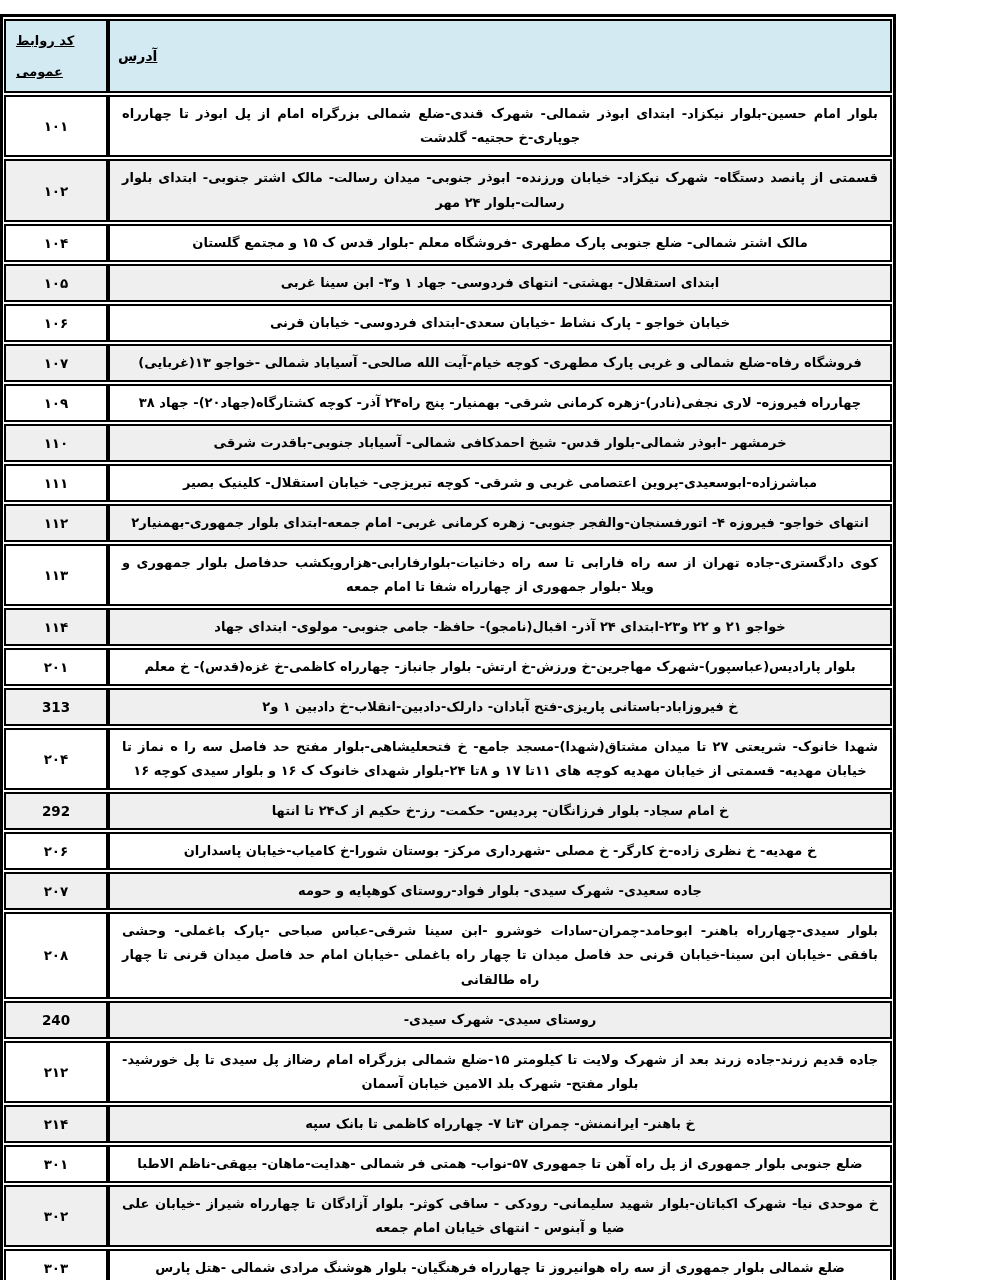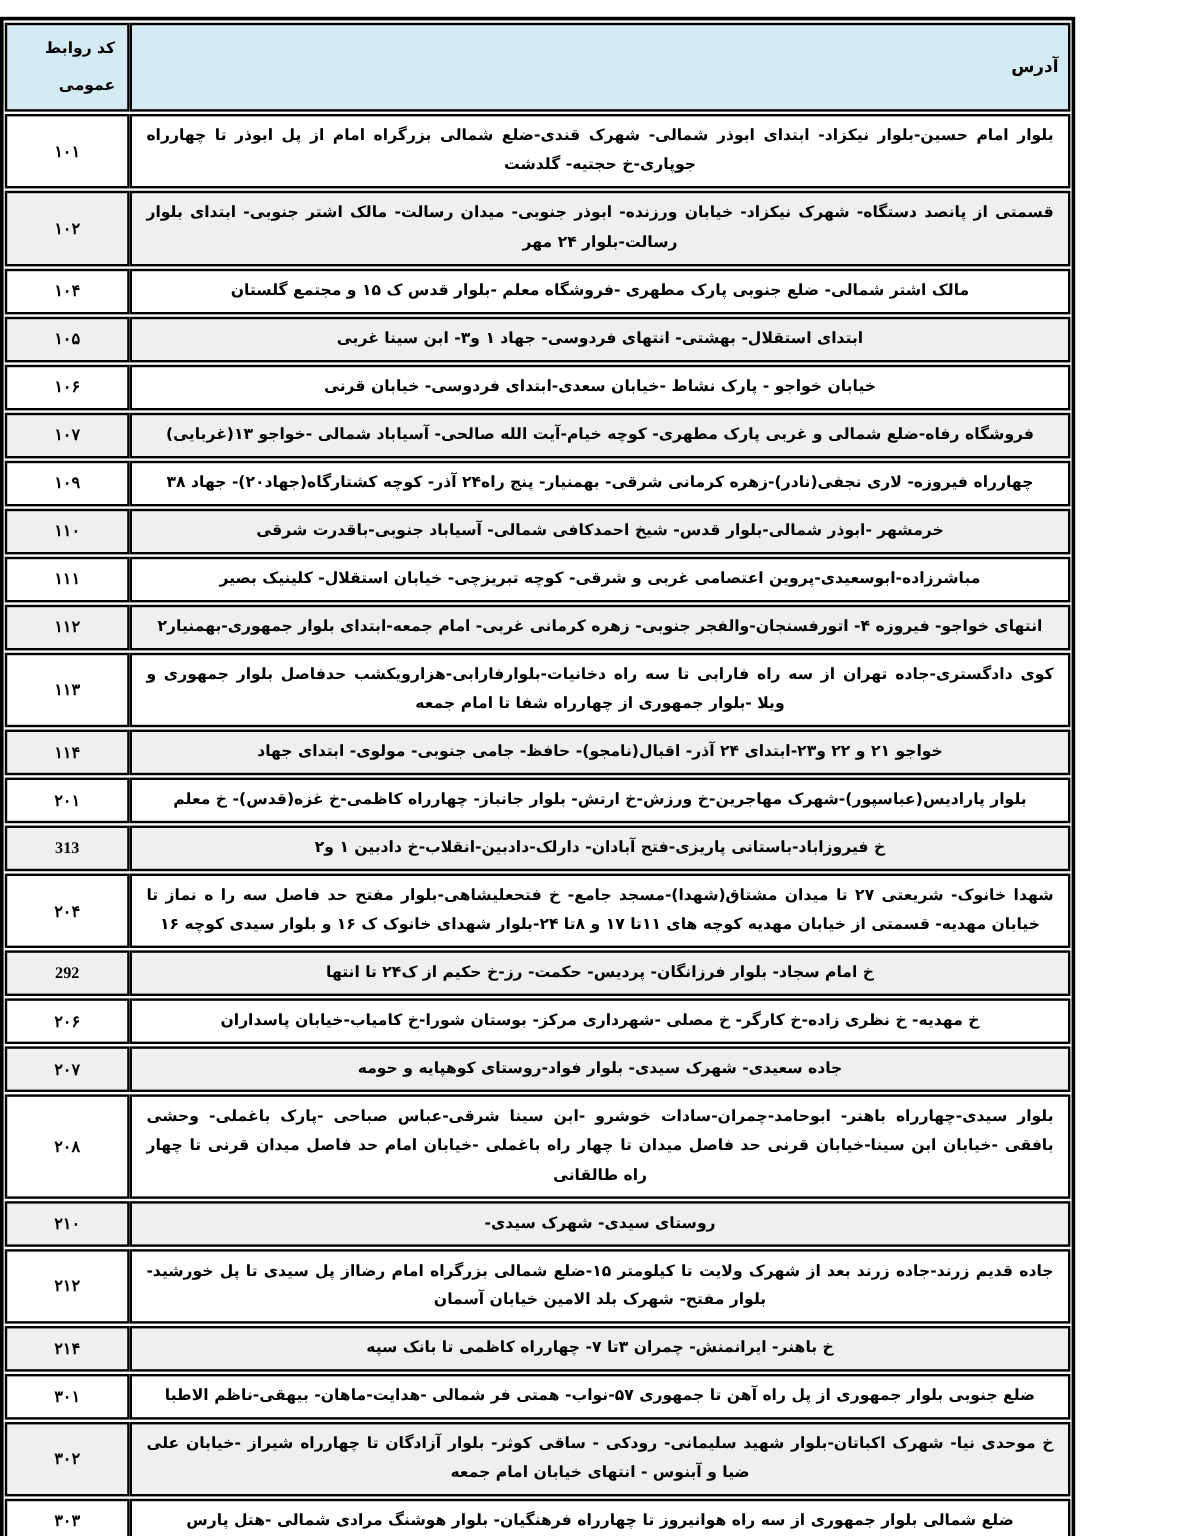--- a/index.html
+++ b/index.html
@@ -34,32 +34,32 @@
     border:2px solid var(--border-color);
     vertical-align:middle;
     font-weight:bold;
   }
   col.code-col{width:104px;}
   thead th{
     background:var(--header-bg);
     font-size:14px;
     line-height:2.2;
     padding:6px 8px;
-    text-align:right;
+    text-align:left;
+    text-decoration:underline;
   }
   thead th.code-head{
     font-size:13px;
     line-height:2.4;
     padding:4px 10px;
   }
   td.code-cell{
     text-align:center;
     font-size:13.5px;
     padding:4px 2px;
-    font-family:Liberation Serif, serif;
   }
   td.address-cell{
     font-size:13px;
     line-height:1.85;
     padding:5px 12px;
     text-align:justify;
     text-align-last:center;
   }
   tr.stripe td{background:var(--stripe-bg);}
   tr td{background:#ffffff;}
@@ -152,21 +152,21 @@
         <tr class="stripe">
     <td class="address-cell">جاده سعیدی- شهرک سیدی- بلوار فواد-روستای کوهپایه و حومه</td>
     <td class="code-cell">۲۰۷</td>
   </tr>
         <tr>
     <td class="address-cell">بلوار سیدی-چهارراه باهنر- ابوحامد-چمران-سادات خوشرو -ابن سینا شرقی-عباس صباحی -پارک باغملی- وحشی بافقی -خیابان ابن سینا-خیابان قرنی حد فاصل میدان تا چهار راه باغملی -خیابان امام حد فاصل میدان قرنی تا چهار راه طالقانی</td>
     <td class="code-cell">۲۰۸</td>
   </tr>
         <tr class="stripe">
     <td class="address-cell">روستای سیدی- شهرک سیدی-</td>
-    <td class="code-cell">۲۱۰</td>
+    <td class="code-cell">240</td>
   </tr>
         <tr>
     <td class="address-cell">جاده قدیم زرند-جاده زرند بعد از شهرک ولایت تا کیلومتر ۱۵-ضلع شمالی بزرگراه امام رضااز پل سیدی تا پل خورشید- بلوار مفتح- شهرک بلد الامین خیابان آسمان</td>
     <td class="code-cell">۲۱۲</td>
   </tr>
         <tr class="stripe">
     <td class="address-cell">خ باهنر- ایرانمنش- چمران ۳تا ۷- چهارراه کاظمی تا بانک سپه</td>
     <td class="code-cell">۲۱۴</td>
   </tr>
         <tr>

